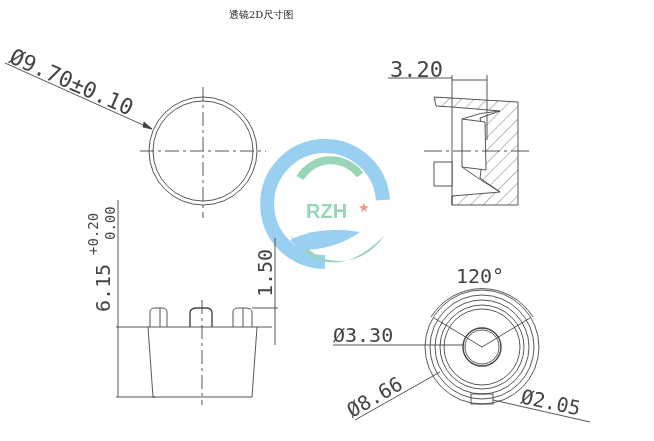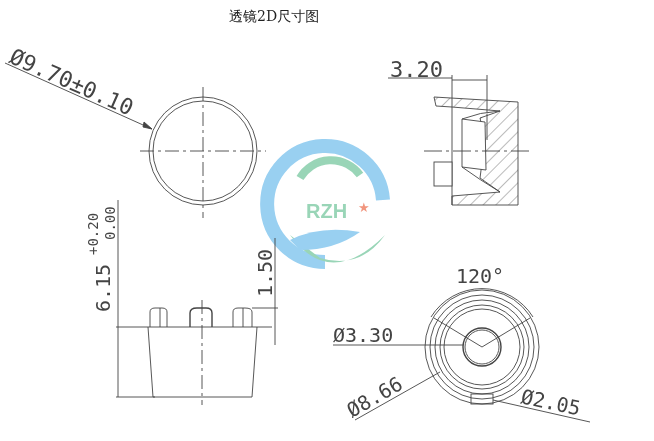--- a/index.html
+++ b/index.html
@@ -1,19 +1,19 @@
 <!DOCTYPE html>
 <html><head>
   <meta charset="utf-8">
   <style>
     html, body { margin: 0; padding: 0; background: #ffffff; }
     body { width: 654px; height: 441px; position: relative; overflow: hidden; }
     .title {
       position: absolute; left: 229px; top: 8px;
-      font-family: "DejaVu Serif", serif; font-size: 14px; color: #222;
+      font-family: "DejaVu Serif", serif; font-size: 10px; color: #222;
     }
     svg { position: absolute; left: 0; top: 0; }
     .dim { font-family: "DejaVu Sans Mono", monospace; fill: #444; }
     .wm { font-family: "Liberation Sans", sans-serif; font-weight: bold; }
   </style>
 </head>
 <body>
 
 <div class="title">透镜2D尺寸图</div>
 

